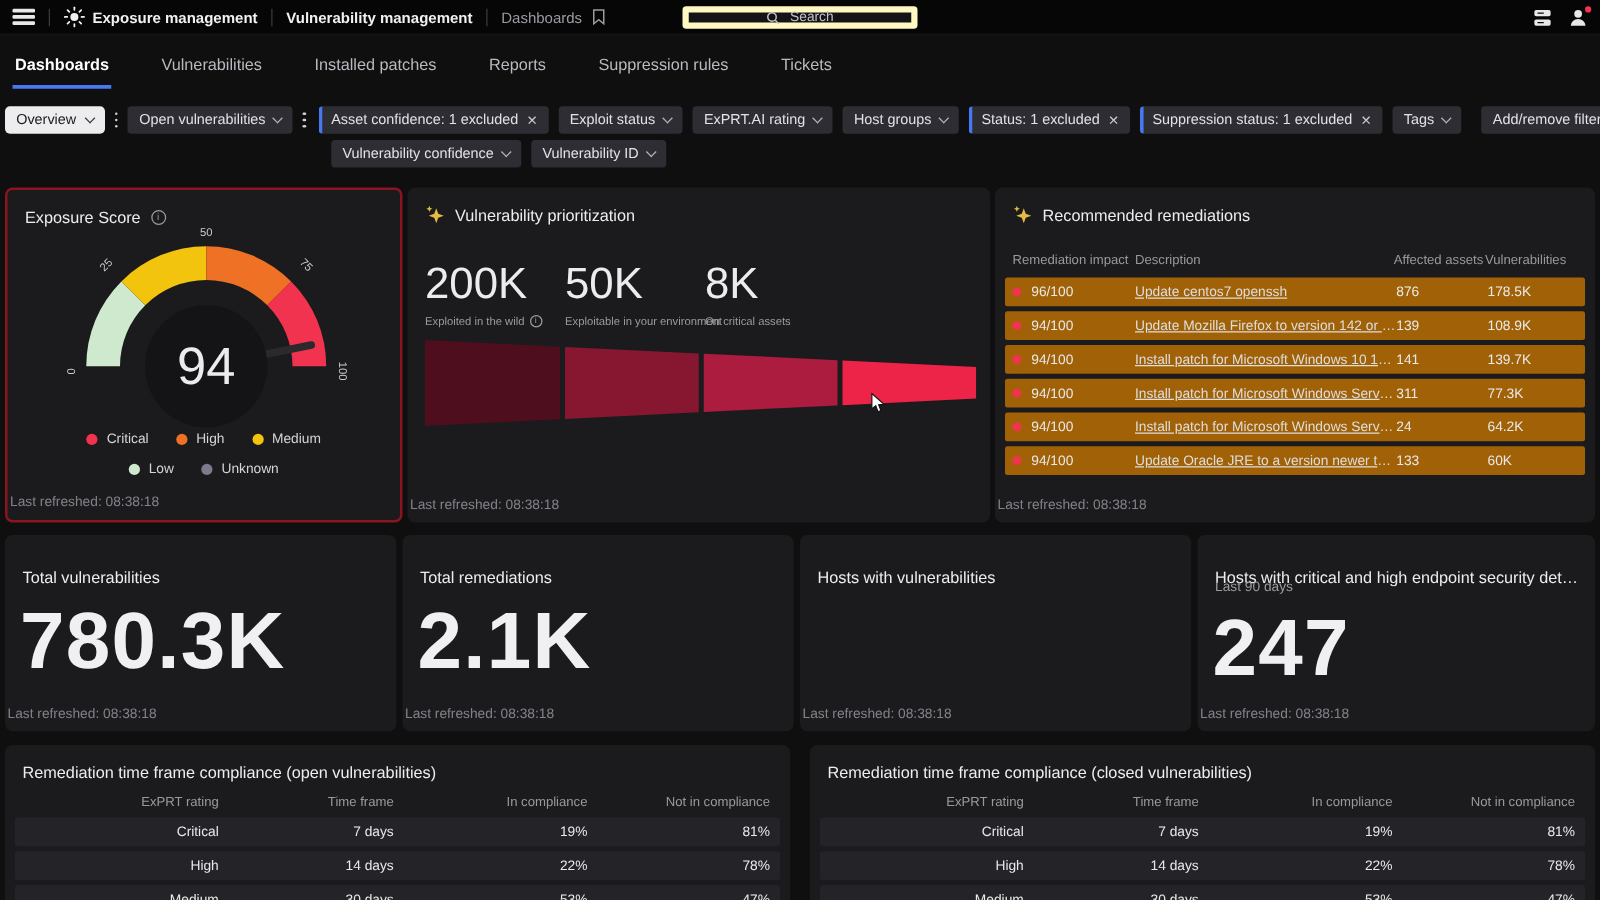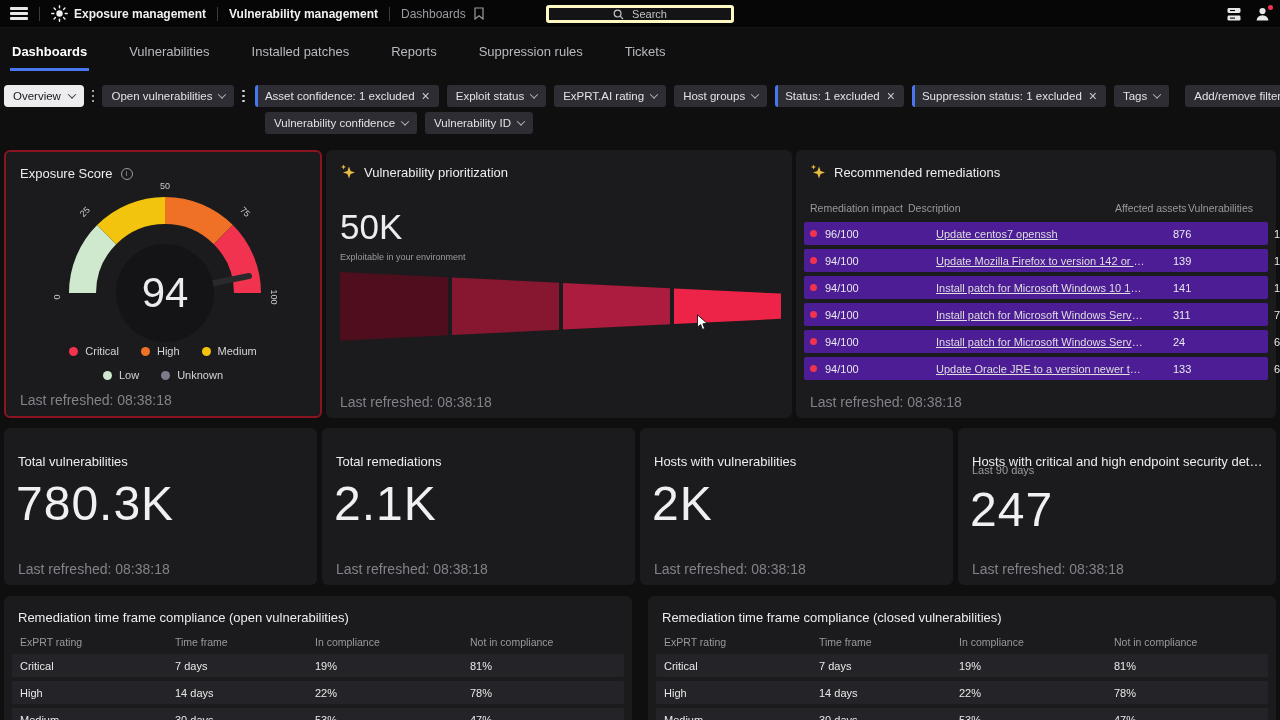--- a/index.html
+++ b/index.html
@@ -19,21 +19,21 @@
   }
   .hamburger { width:18px; height:13px; display:flex; flex-direction:column; justify-content:space-between; cursor:pointer; }
   .hamburger span { display:block; height:2.6px; background:#e8e8ea; border-radius:1px; }
   .tb-div { width:1px; height:14px; background:#3a3a3f; margin:0 11px; }
   .tb-item { font-size:12px; font-weight:bold; color:#f1f1f3; white-space:nowrap; }
   .tb-item.dim { font-weight:normal; color:#9b9ba2; }
   .tb-icon { display:inline-flex; align-items:center; justify-content:center; }
   .bookmark { margin-left:8px; }
   .searchbox {
     position:absolute; left:546px; top:5px; width:188px; height:18px;
-    border:3px solid #fef9c3; border-radius:3px; background:#141416;
+    border:5px solid #fef9c3; border-radius:3px; background:#141416;
     display:flex; align-items:center; justify-content:center; gap:8px;
     font-size:11px; color:#c2c2c8; cursor:text;
   }
   .tb-right { position:absolute; right:10px; top:0; height:28px; display:flex; align-items:center; gap:13px; }
   .avatar-wrap { position:relative; display:inline-flex; }
   .badge-dot { position:absolute; top:-2px; right:-3px; width:5px; height:5px; border-radius:50%; background:var(--critical); }
   
   .tabbar { position:absolute; top:38px; left:10px; display:flex; gap:38px; }
   .tab { font-size:13px; color:#b9b9bf; padding:6px 2px 9px 2px; border-bottom:3px solid transparent; cursor:pointer; white-space:nowrap; }
   .tab.active { color:#ffffff; font-weight:bold; border-bottom-color:var(--accent); }
@@ -49,21 +49,21 @@
   .chip .x { font-size:14px; line-height:1; color:#c9c9ce; }
   .select-light { background:#ededef; color:#19191b; height:22px; display:inline-flex; align-items:center; gap:8px; padding:0 9px; border-radius:4px; font-size:11.5px; cursor:pointer; }
   .caret { width:6px; height:6px; border-right:1.6px solid #b4b4ba; border-bottom:1.6px solid #b4b4ba; transform:rotate(45deg) translate(-1px,-1px); }
   .caret.dark { border-color:#3a3a3e; }
   .kebab { width:18px; height:22px; display:flex; flex-direction:column; align-items:center; justify-content:center; gap:2.5px; cursor:pointer; }
   .kebab i { width:2.5px; height:2.5px; border-radius:50%; background:#cfcfd4; }
   .spacer { flex:1; }
   
   .card { position:absolute; background:#1b1b1d; border-radius:6px; }
   .card-title { position:absolute; top:14px; left:14px; font-size:13px; color:#ededf0; display:flex; align-items:center; gap:8px; white-space:nowrap; }
-  .refreshed { position:absolute; bottom:8px; left:14px; font-size:14px; color:#82828b; }
+  .refreshed { position:absolute; bottom:8px; left:2px; font-size:11px; color:#82828b; }
   .info-circ {
     width:12px; height:12px; border:1px solid #9a9aa2; border-radius:50%;
     display:inline-flex; align-items:center; justify-content:center;
     font-size:8px; color:#9a9aa2; font-style:normal;
   }
   
   .card.exposure { left:4px; top:150px; width:318px; height:268px; border:2px solid var(--selected); }
   .gauge-wrap { position:absolute; left:44px; top:28px; }
   .g-tick { font-size:9px; fill:#c9c9ce; }
   .g-val { font-size:42px; fill:#ebebee; font-weight:100; }
@@ -82,32 +82,32 @@
   .stage .num { font-size:35px; font-weight:100; color:#ececee; line-height:1.1; }
   .stage .lbl { margin-top:5px; font-size:9px; color:#9a9aa1; display:flex; align-items:center; gap:4px; white-space:nowrap; }
   .stage .lbl .info-circ { width:10px; height:10px; font-size:7px; }
   .funnel { position:absolute; left:14px; top:122px; }
   .f1{fill:var(--funnel1);} .f2{fill:var(--funnel2);} .f3{fill:var(--funnel3);} .f4{fill:var(--funnel4);}
   
   .card.rem { left:796px; top:150px; width:480px; height:268px; }
   .rem-head, .rem-row { display:grid; grid-template-columns:98px 207px 73px 1fr; align-items:center; padding:0 14px; }
   .rem-head { position:absolute; top:52px; left:0; right:0; font-size:10.5px; color:#98989f; }
   .rem-rows { position:absolute; top:72px; left:8px; right:8px; }
-  .rem-row { height:23px; background:#4c1d95; border-radius:2px; margin-bottom:4px; font-size:11px; padding:0 6px; grid-template-columns:98px 209px 73px 1fr;gap:28px; }
+  .rem-row { height:23px; background:#a16207; border-radius:2px; margin-bottom:4px; font-size:11px; padding:0 6px; grid-template-columns:98px 209px 73px 1fr; }
   .imp-cell { display:flex; align-items:center; gap:8px; }
   .imp-dot { width:7px; height:7px; border-radius:50%; background:var(--critical); }
   .rem-link { color:#dededf; text-decoration:underline; white-space:nowrap; overflow:hidden; text-overflow:ellipsis; cursor:pointer; }
   
   .card.stat { top:428px; width:313px; height:157px; }
-  .stat .big { position:absolute; left:12px; top:52px; font-size:48px; font-weight:400; color:#f0f0f2; letter-spacing:1px; line-height:1; white-space:nowrap; }
+  .stat .big { position:absolute; left:12px; top:52px; font-size:64px; font-weight:700; color:#f0f0f2; letter-spacing:1px; line-height:1; white-space:nowrap; }
   .stat .subtitle { position:absolute; left:14px; top:36px; font-size:11px; color:#9a9aa1; }
   .stat .card-title { max-width:295px; overflow:hidden; text-overflow:ellipsis; display:block;margin-top:12px; }
   
   .card.comp { top:596px; width:628px; height:150px; }
-  .comp-head, .comp-row { display:grid; grid-template-columns:155px 140px 155px 1fr; align-items:center; padding:0 16px; }
+  .comp-head, .comp-row { display:grid; grid-template-columns:155px 140px 155px 1fr; align-items:center; padding:0 16px;text-align:right; }
   .comp-head { position:absolute; top:40px; left:0; right:0; font-size:10.5px; color:#98989f; }
   .comp-rows { position:absolute; top:58px; left:8px; right:8px; }
   .comp-row { height:23px; background:#242428; border-radius:2px; margin-bottom:4px; font-size:11px; padding:0 8px; grid-template-columns:155px 140px 155px 1fr; }
   
   .cursor { position:absolute; left:696px; top:314px; pointer-events:none; z-index:50; }
 </style>
 </head>
 <body>
 
 <div class="topbar">
@@ -300,23 +300,36 @@
     <span class="sparkle">
       <svg width="16" height="16" viewBox="0 0 16 16" fill="#e5bb43">
         <path d="M9 2.5 L10.6 6.9 L15 8.5 L10.6 10.1 L9 14.5 L7.4 10.1 L3 8.5 L7.4 6.9 Z"></path>
         <path d="M3.5 0.5 L4.2 2.3 L6 3 L4.2 3.7 L3.5 5.5 L2.8 3.7 L1 3 L2.8 2.3 Z"></path>
       </svg>
     </span>
     <span>Vulnerability prioritization</span>
   </div>
   <div class="stageRow">
     <div class="stage">
+      <div class="num">200K</div>
+      <div class="lbl">
+          <span>Exploited in the wild</span>
+          <i class="info-circ">i</i>
+        </div>
+    </div>
+    <div class="stage">
       <div class="num">50K</div>
       <div class="lbl">
           <span>Exploitable in your environment</span>
+        </div>
+    </div>
+    <div class="stage">
+      <div class="num">8K</div>
+      <div class="lbl">
+          <span>On critical assets</span>
         </div>
     </div>
   </div>
   <div class="funnel">
     <svg width="441" height="70" viewBox="0 0 441 70">
       <polygon class="f1" points="0,0 108,5.3 108,63.3 0,68.7"></polygon>
       <polygon class="f2" points="112,5.5 219,10.7 219,57.8 112,63.1"></polygon>
       <polygon class="f3" points="223,10.9 330,16.2 330,52.3 223,57.6"></polygon>
       <polygon class="f4" points="334,16.4 441,21.6 441,46.8 334,52.1"></polygon>
     </svg>
@@ -404,21 +417,20 @@
   <div class="big">780.3K</div>
   <div class="refreshed">Last refreshed: 08:38:18</div>
 </div>
 <div class="card stat" style="left:322px">
   <span class="card-title">Total remediations</span>
   <div class="big">2.1K</div>
   <div class="refreshed">Last refreshed: 08:38:18</div>
 </div>
 <div class="card stat" style="left:640px">
   <span class="card-title">Hosts with vulnerabilities</span>
-  <div class="big">2K</div>
   <div class="refreshed">Last refreshed: 08:38:18</div>
 </div>
 <div class="card stat" style="left:958px; width:318px">
   <span class="card-title">Hosts with critical and high endpoint security detecti...</span>
   <div class="subtitle">Last 90 days</div>
   <div class="big" style="top:58px">247</div>
   <div class="refreshed">Last refreshed: 08:38:18</div>
 </div>
 
 <div class="card comp" style="left:4px">

